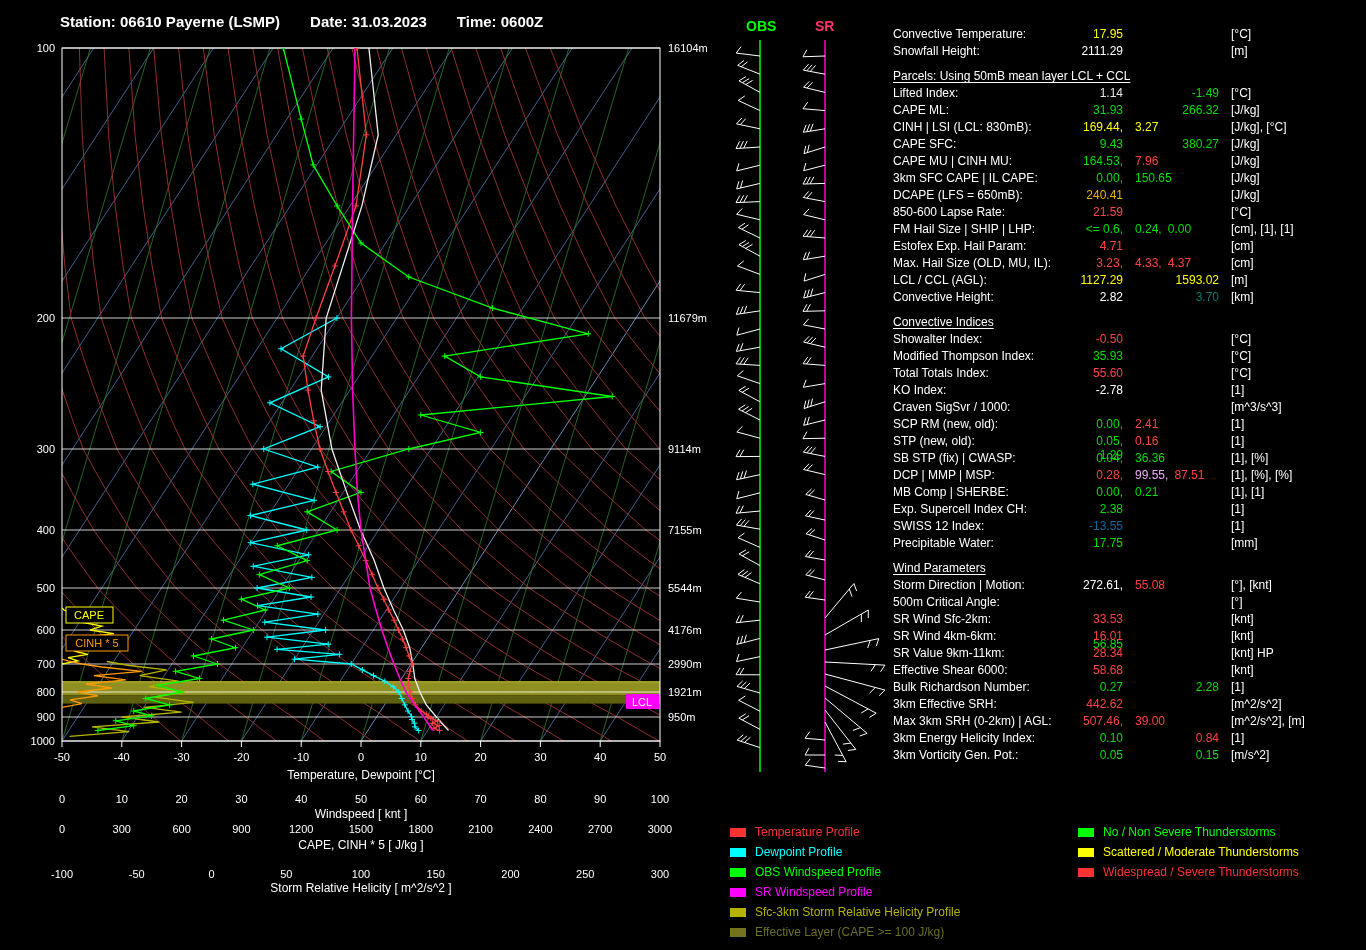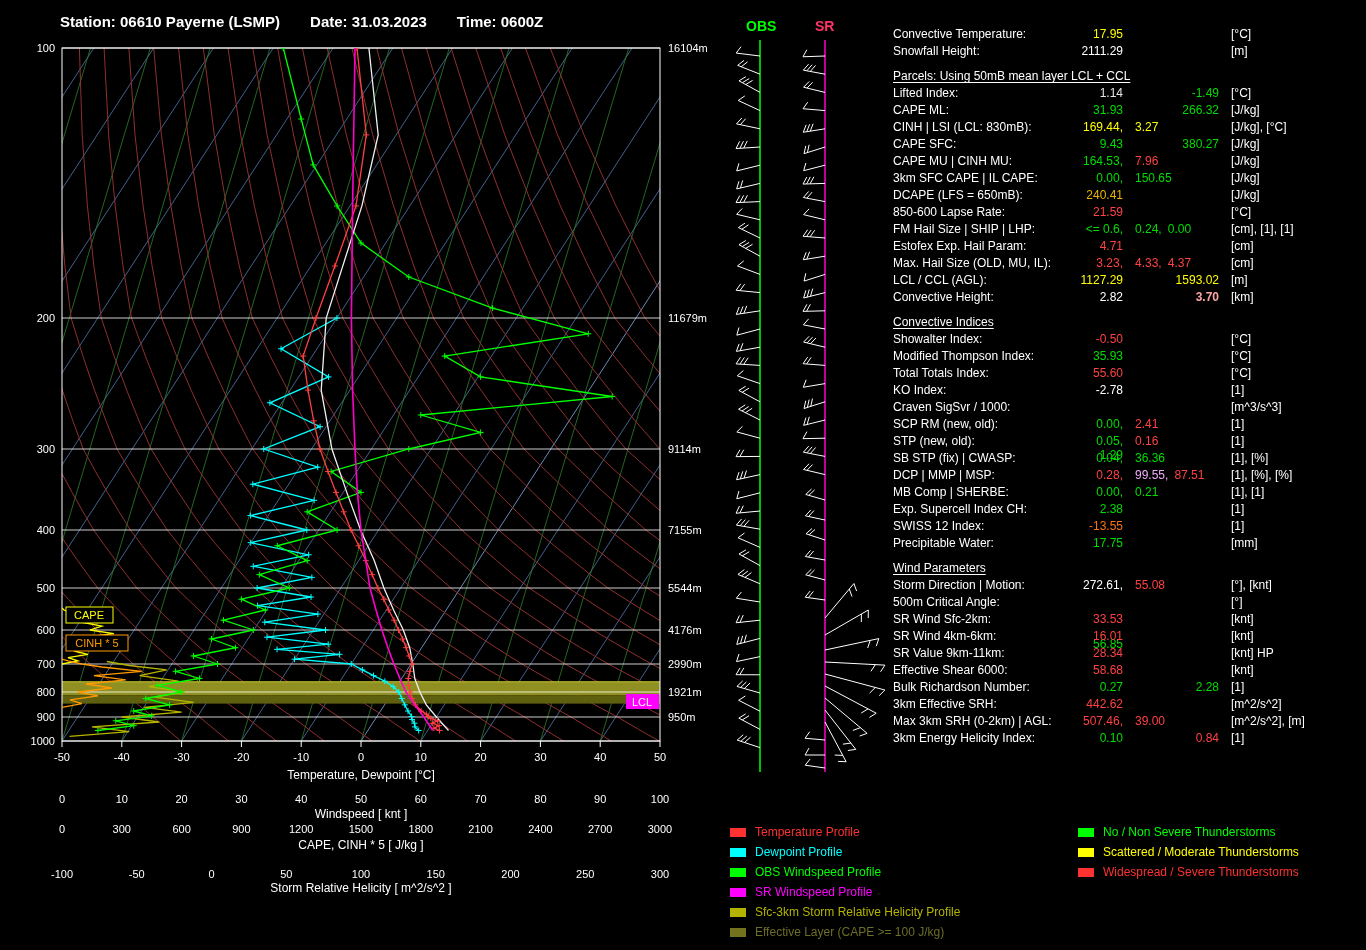--- a/index.html
+++ b/index.html
@@ -812,21 +812,21 @@
       </div>
       <div class="prow">
         <div class="plabel">LCL / CCL (AGL):</div>
         <div class="slot1" style="color: rgb(255, 255, 0);">1127.29</div>
         <div class="slot2 ra-r"><span style="color: rgb(255, 255, 0);">1593.02</span></div>
         <div class="punit">[m]</div>
       </div>
       <div class="prow">
         <div class="plabel">Convective Height:</div>
         <div class="slot1" style="color: rgb(255, 255, 255);">2.82</div>
-        <div class="slot2 ra-r"><span style="color: #fca5a5; font-weight: bold;">3.70</span></div>
+        <div class="slot2 ra-r"><span style="color: #0f766e;">3.70</span></div>
         <div class="punit">[km]</div>
       </div>
       <div class="sec-title">Convective Indices</div>
       <div class="prow">
         <div class="plabel">Showalter Index:</div>
         <div class="slot1" style="color: rgb(255, 66, 66);">-0.50</div>
         <div class="slot2"></div>
         <div class="punit">[°C]</div>
       </div>
       <div class="prow">
@@ -884,21 +884,21 @@
         <div class="punit">[1], [1]</div>
       </div>
       <div class="prow">
         <div class="plabel">Exp. Supercell Index CH:</div>
         <div class="slot1" style="color: rgb(0, 221, 0);">2.38</div>
         <div class="slot2"></div>
         <div class="punit">[1]</div>
       </div>
       <div class="prow">
         <div class="plabel">SWISS 12 Index:</div>
-        <div class="slot1" style="color: #f97316;">-13.55</div>
+        <div class="slot1" style="color: #0369a1;">-13.55</div>
         <div class="slot2"></div>
         <div class="punit">[1]</div>
       </div>
       <div class="prow">
         <div class="plabel">Precipitable Water:</div>
         <div class="slot1" style="color: rgb(0, 221, 0);">17.75</div>
         <div class="slot2"></div>
         <div class="punit">[mm]</div>
       </div>
       <div class="sec-title">Wind Parameters</div>
@@ -954,20 +954,26 @@
         <div class="plabel">Max 3km SRH (0-2km) | AGL:</div>
         <div class="slot1" style="color: rgb(255, 66, 66);">507.46,</div>
         <div class="slot2"><span style="color: rgb(255, 66, 66);">39.00</span></div>
         <div class="punit">[m^2/s^2], [m]</div>
       </div>
       <div class="prow">
         <div class="plabel">3km Energy Helicity Index:</div>
         <div class="slot1" style="color: rgb(0, 221, 0);">0.10</div>
         <div class="slot2 ra-r"><span style="color: rgb(255, 66, 66);">0.84</span></div>
         <div class="punit">[1]</div>
+      </div>
+      <div class="prow">
+        <div class="plabel">3km Vorticity Gen. Pot.:</div>
+        <div class="slot1" style="color: rgb(0, 221, 0);">0.05</div>
+        <div class="slot2 ra-r"><span style="color: rgb(0, 221, 0);">0.15</span></div>
+        <div class="punit">[m/s^2]</div>
       </div>
     </div>
 </div>
 
 <div id="legend-left">
     <div class="leg-item">
       <div class="leg-swatch" style="background: rgb(255, 50, 50);"></div>
       <span style="color: rgb(255, 50, 50);">Temperature Profile</span>
     </div>
     <div class="leg-item">

